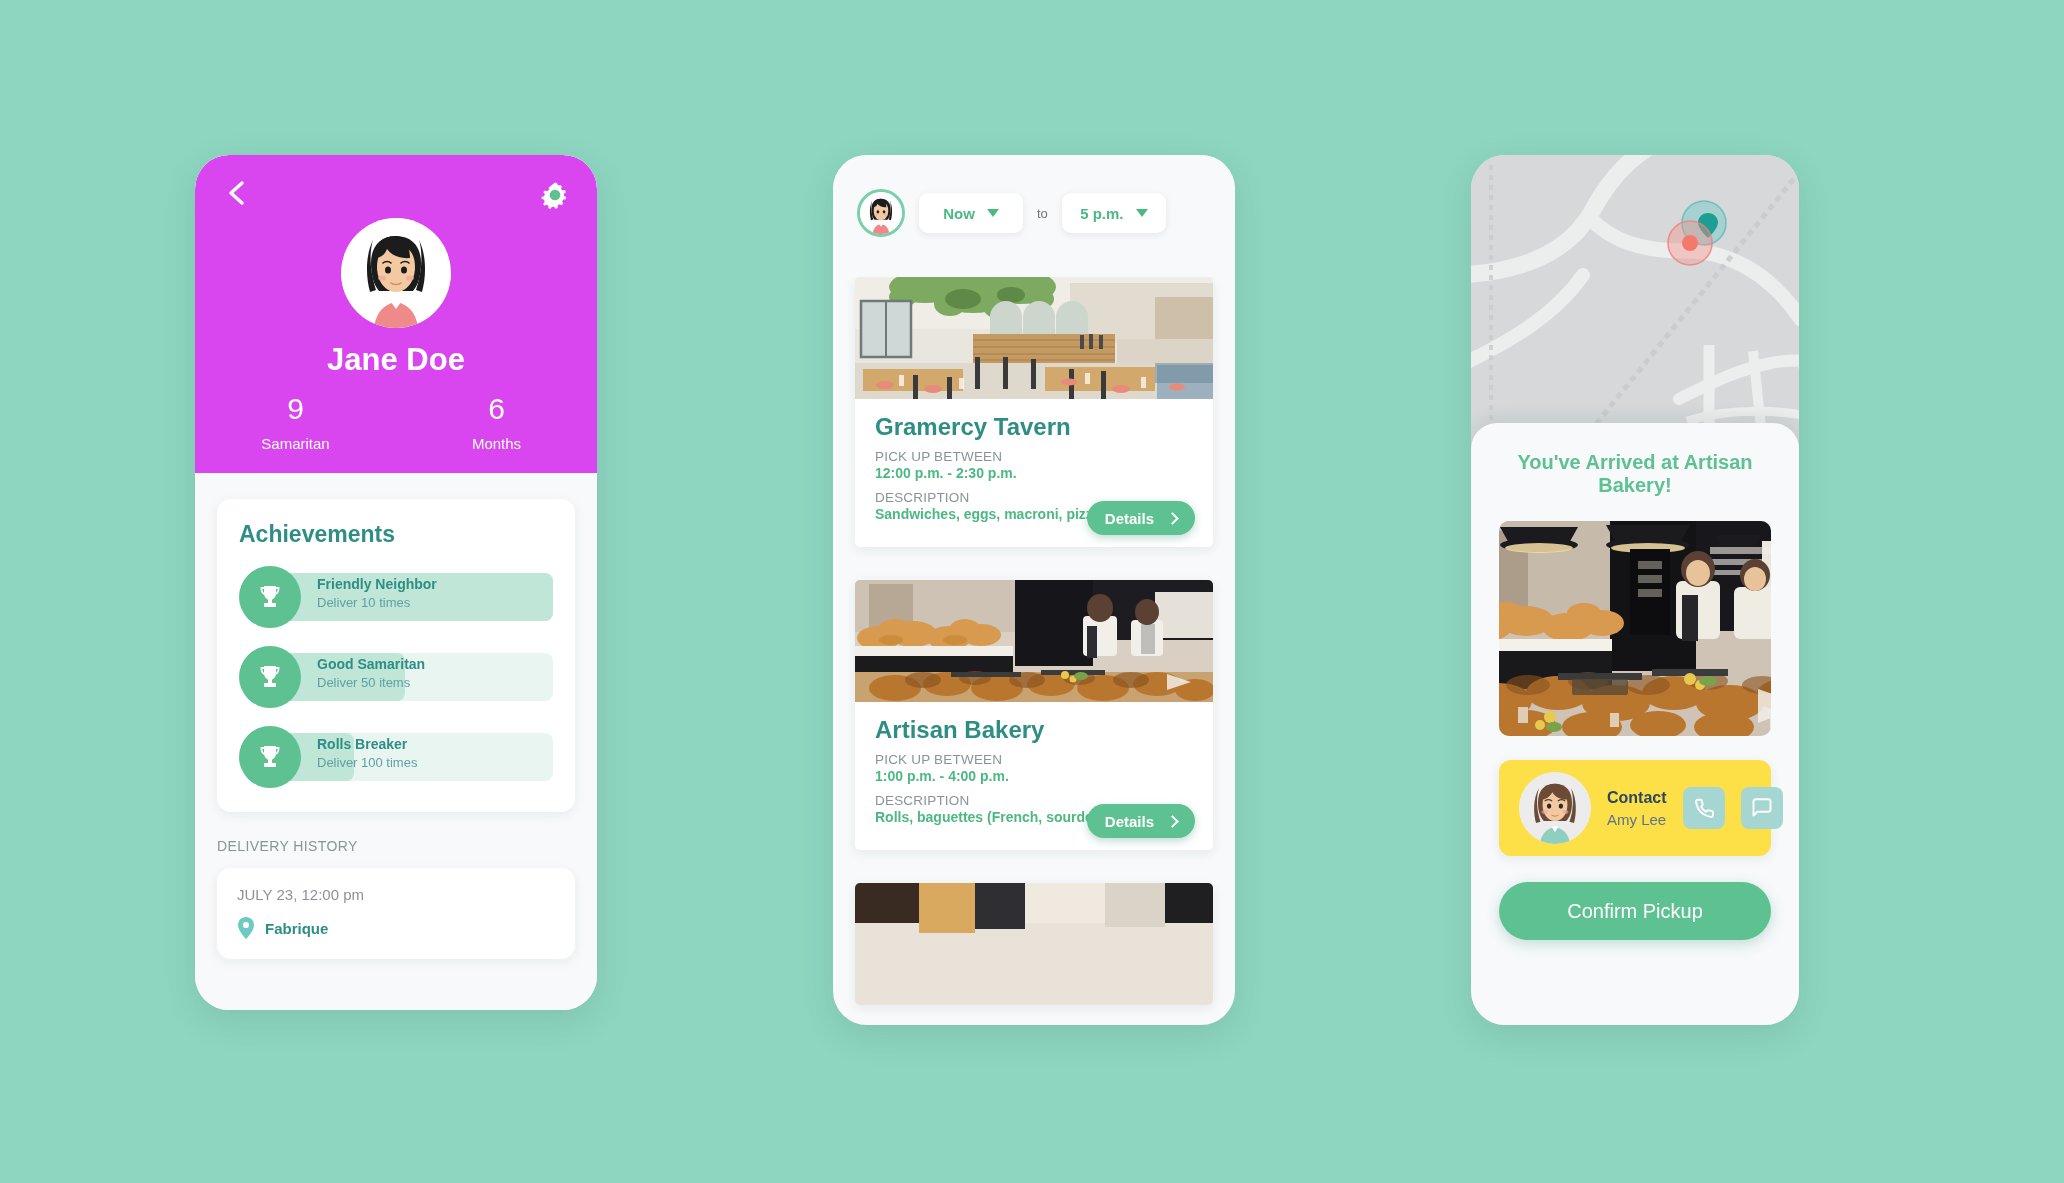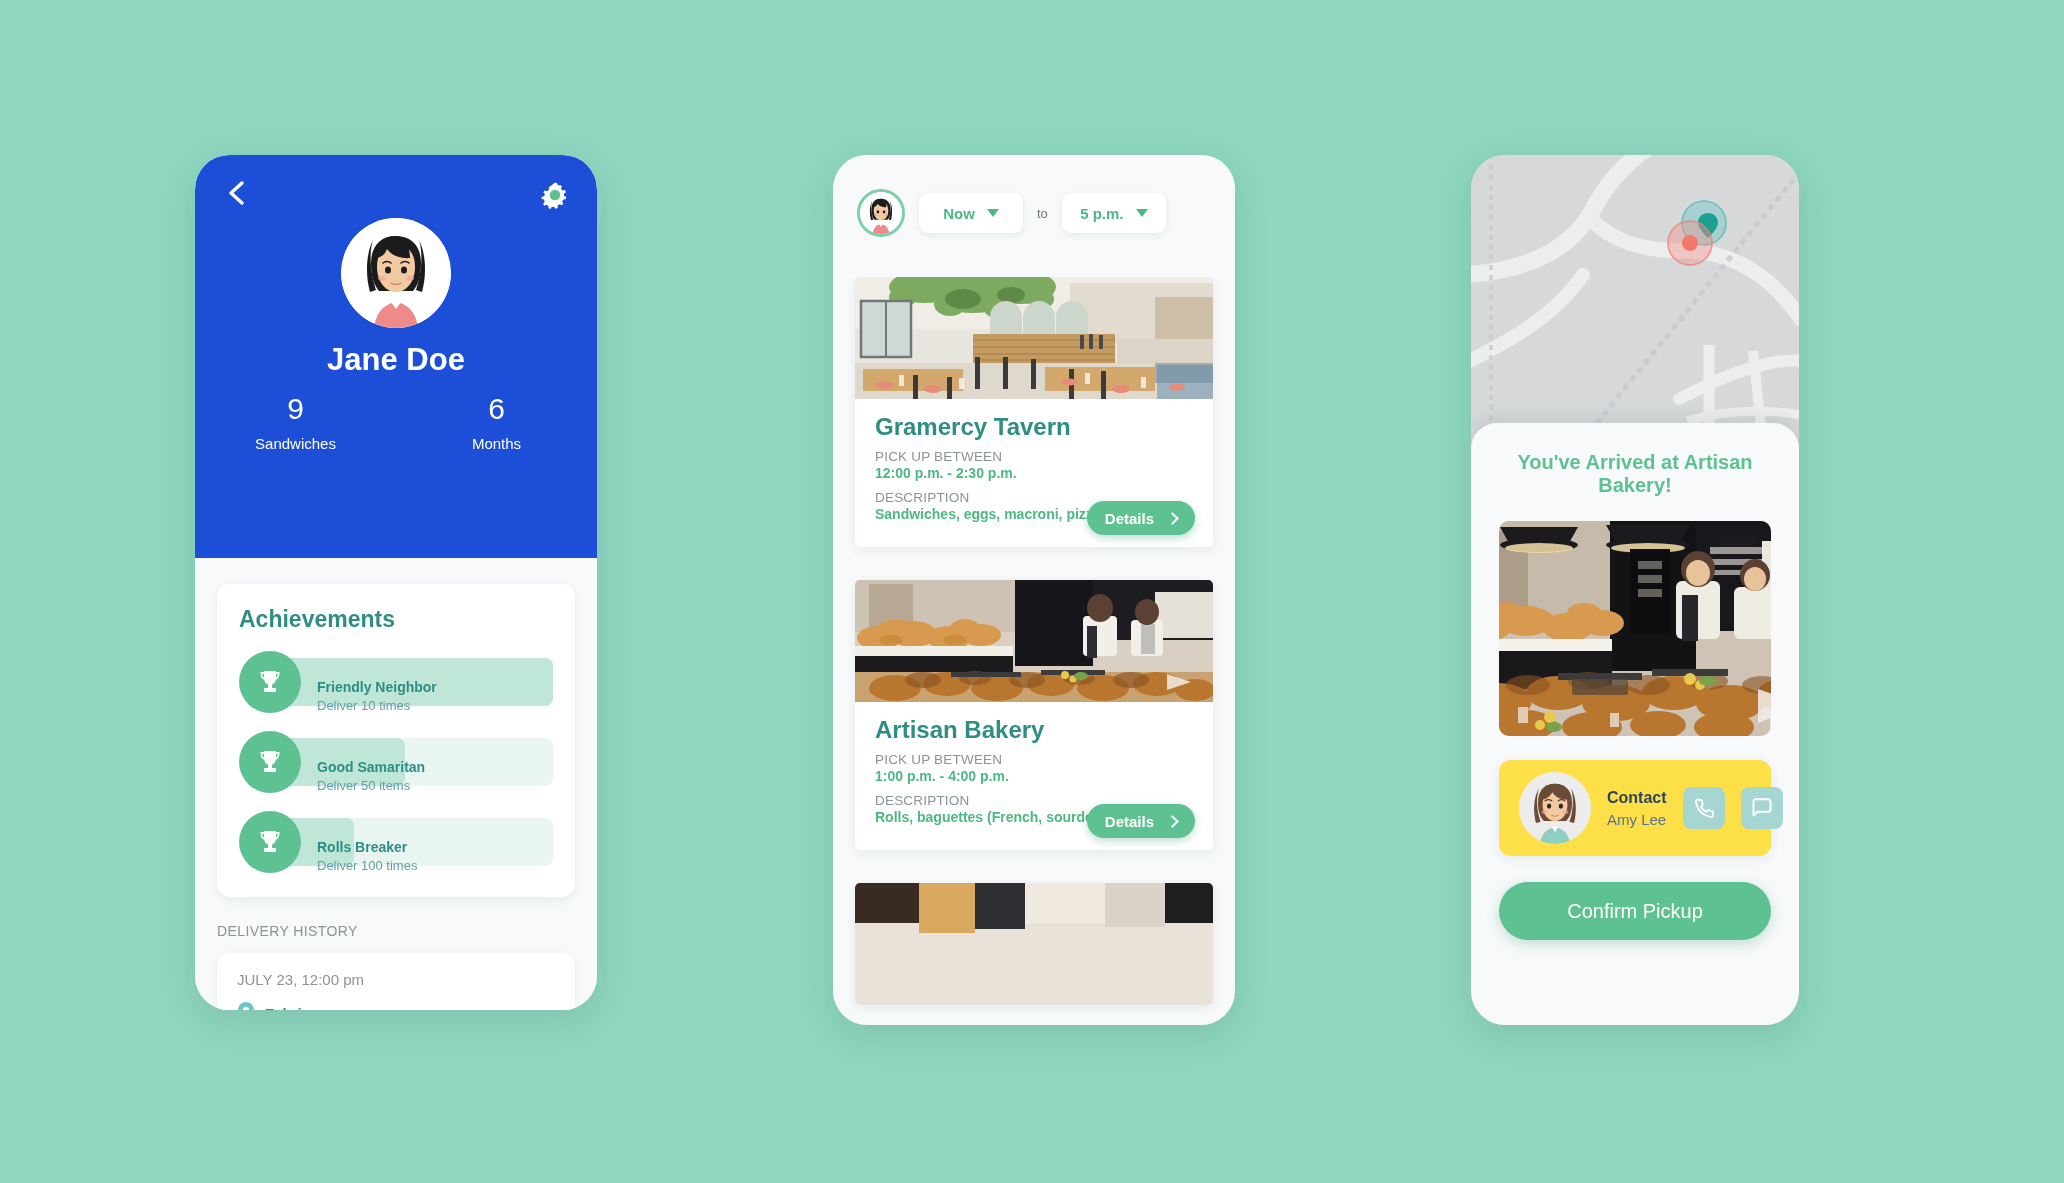--- a/index.html
+++ b/index.html
@@ -32,22 +32,22 @@
     box-shadow: 0 10px 34px rgba(40,80,70,0.14);
   }
 
   #phone-profile { left: 195px; top: 155px;  width: 402px; height: 855px; }
   #phone-list    { left: 833px; top: 155px;  width: 402px; height: 870px; }
   #phone-arrive  { left: 1471px; top: 155px; width: 328px; height: 870px; }
 
   
   .profile-header {
     position: relative;
-    background: #1d4ed8;
-    height: 403px;
+    background: #d946ef;
+    height: 318px;
     border-radius: 34px 34px 0 0;
   }
   .back-icon {
     position: absolute;
     left: 22px; top: 18px;
     width: 40px; height: 40px;
     cursor: pointer;
   }
   .back-icon svg { display:block; }
   .gear-icon {
@@ -134,21 +134,21 @@
     left: 0; top: 0;
     width: 62px; height: 62px;
     border-radius: 50%;
     background: #5dc191;
     display: flex;
     align-items: center;
     justify-content: center;
   }
   .ach-text {
     position: absolute;
-    left: 78px; top: 28px;
+    left: 78px; top: 10px;
   }
   .ach-name {
     color: #2e8e84;
     font-size: 14px;
     font-weight: bold;
     line-height: 1.25;
   }
   .ach-desc {
     color: #62a0a4;
     font-size: 13px;
@@ -402,21 +402,21 @@
             <path d="M50 84l5 7 5-7c-3-1-7-1-10 0z" fill="#ffffff"></path>
           </g>
         </svg>
       </div>
 
       <div class="profile-name">Jane Doe</div>
 
       <div class="stats-row">
         <div class="stat">
           <div class="stat-num">9</div>
-          <div class="stat-label">Sandwiches</div>
+          <div class="stat-label">Samaritan</div>
         </div>
         <div class="stat">
           <div class="stat-num">6</div>
           <div class="stat-label">Months</div>
         </div>
       </div>
     </div>
 
     <div class="profile-body">
 

